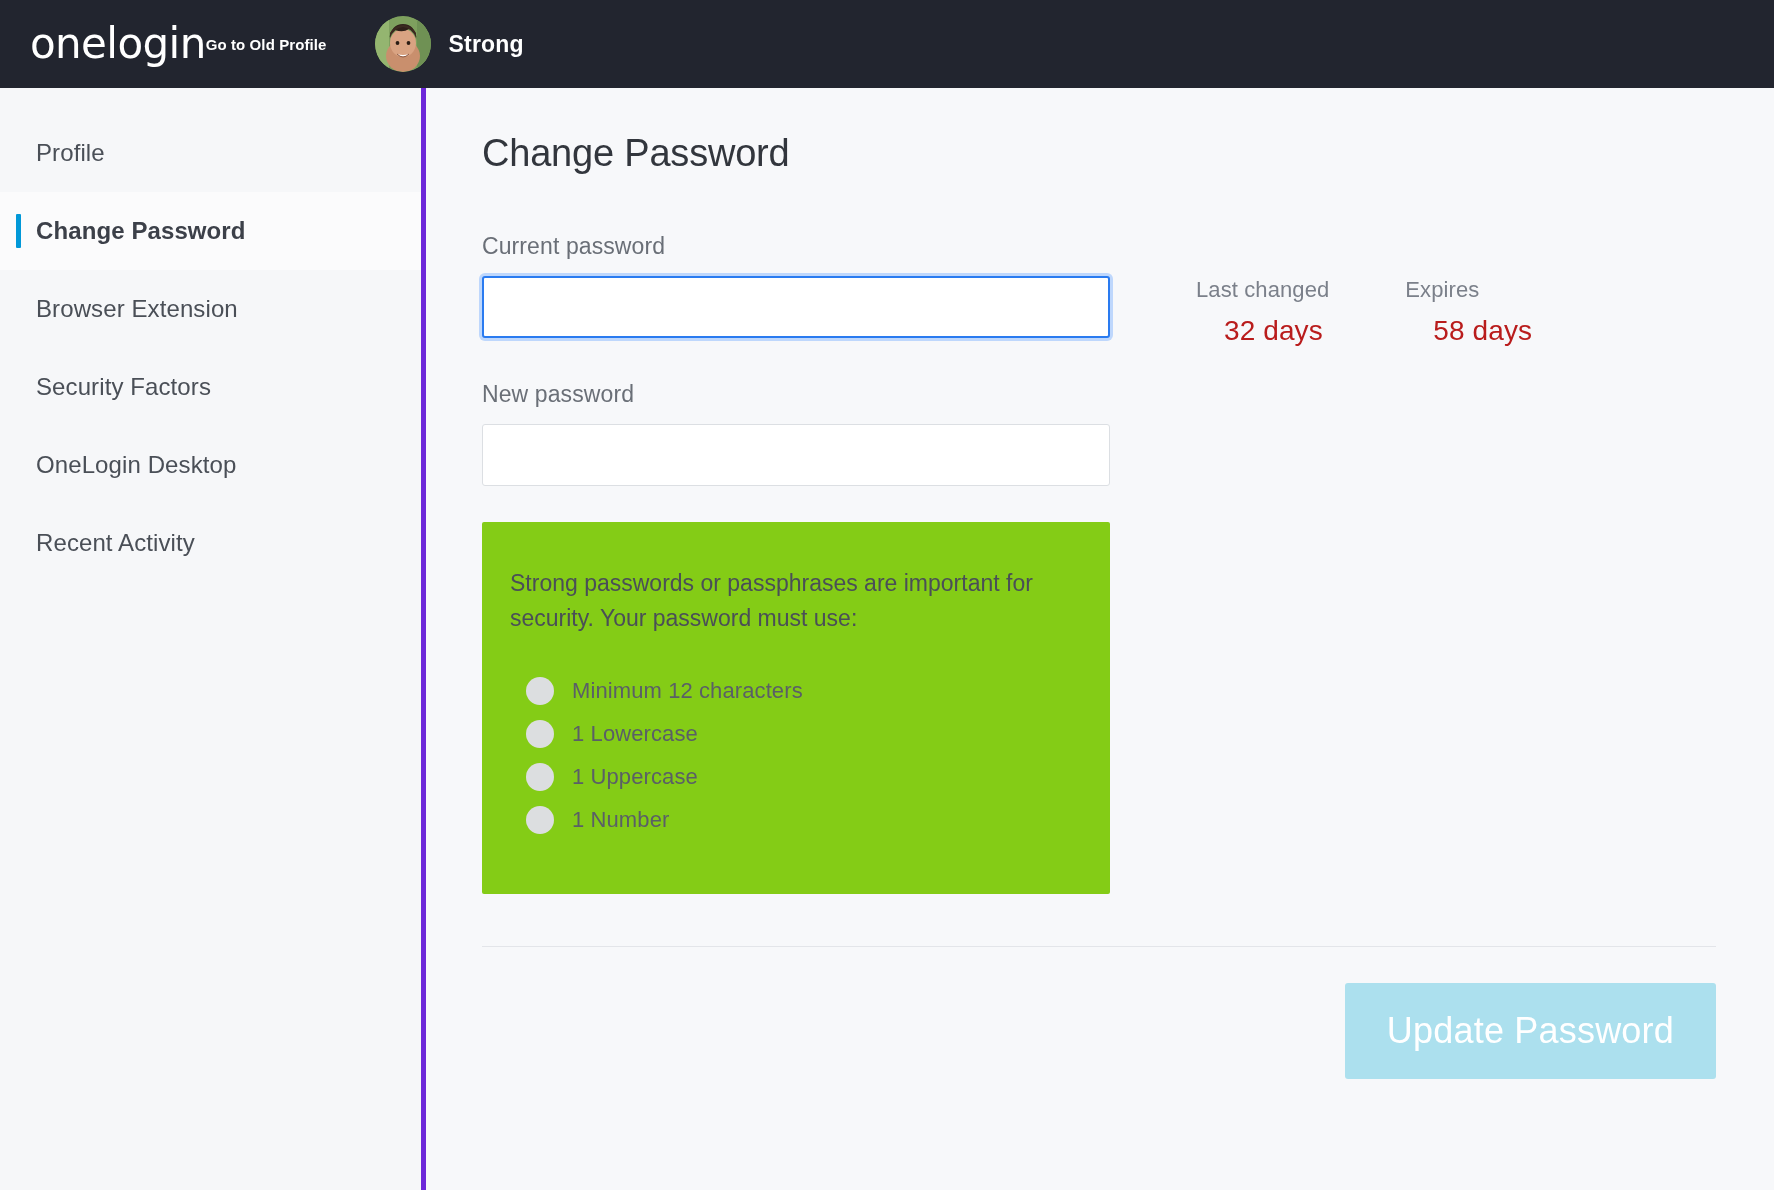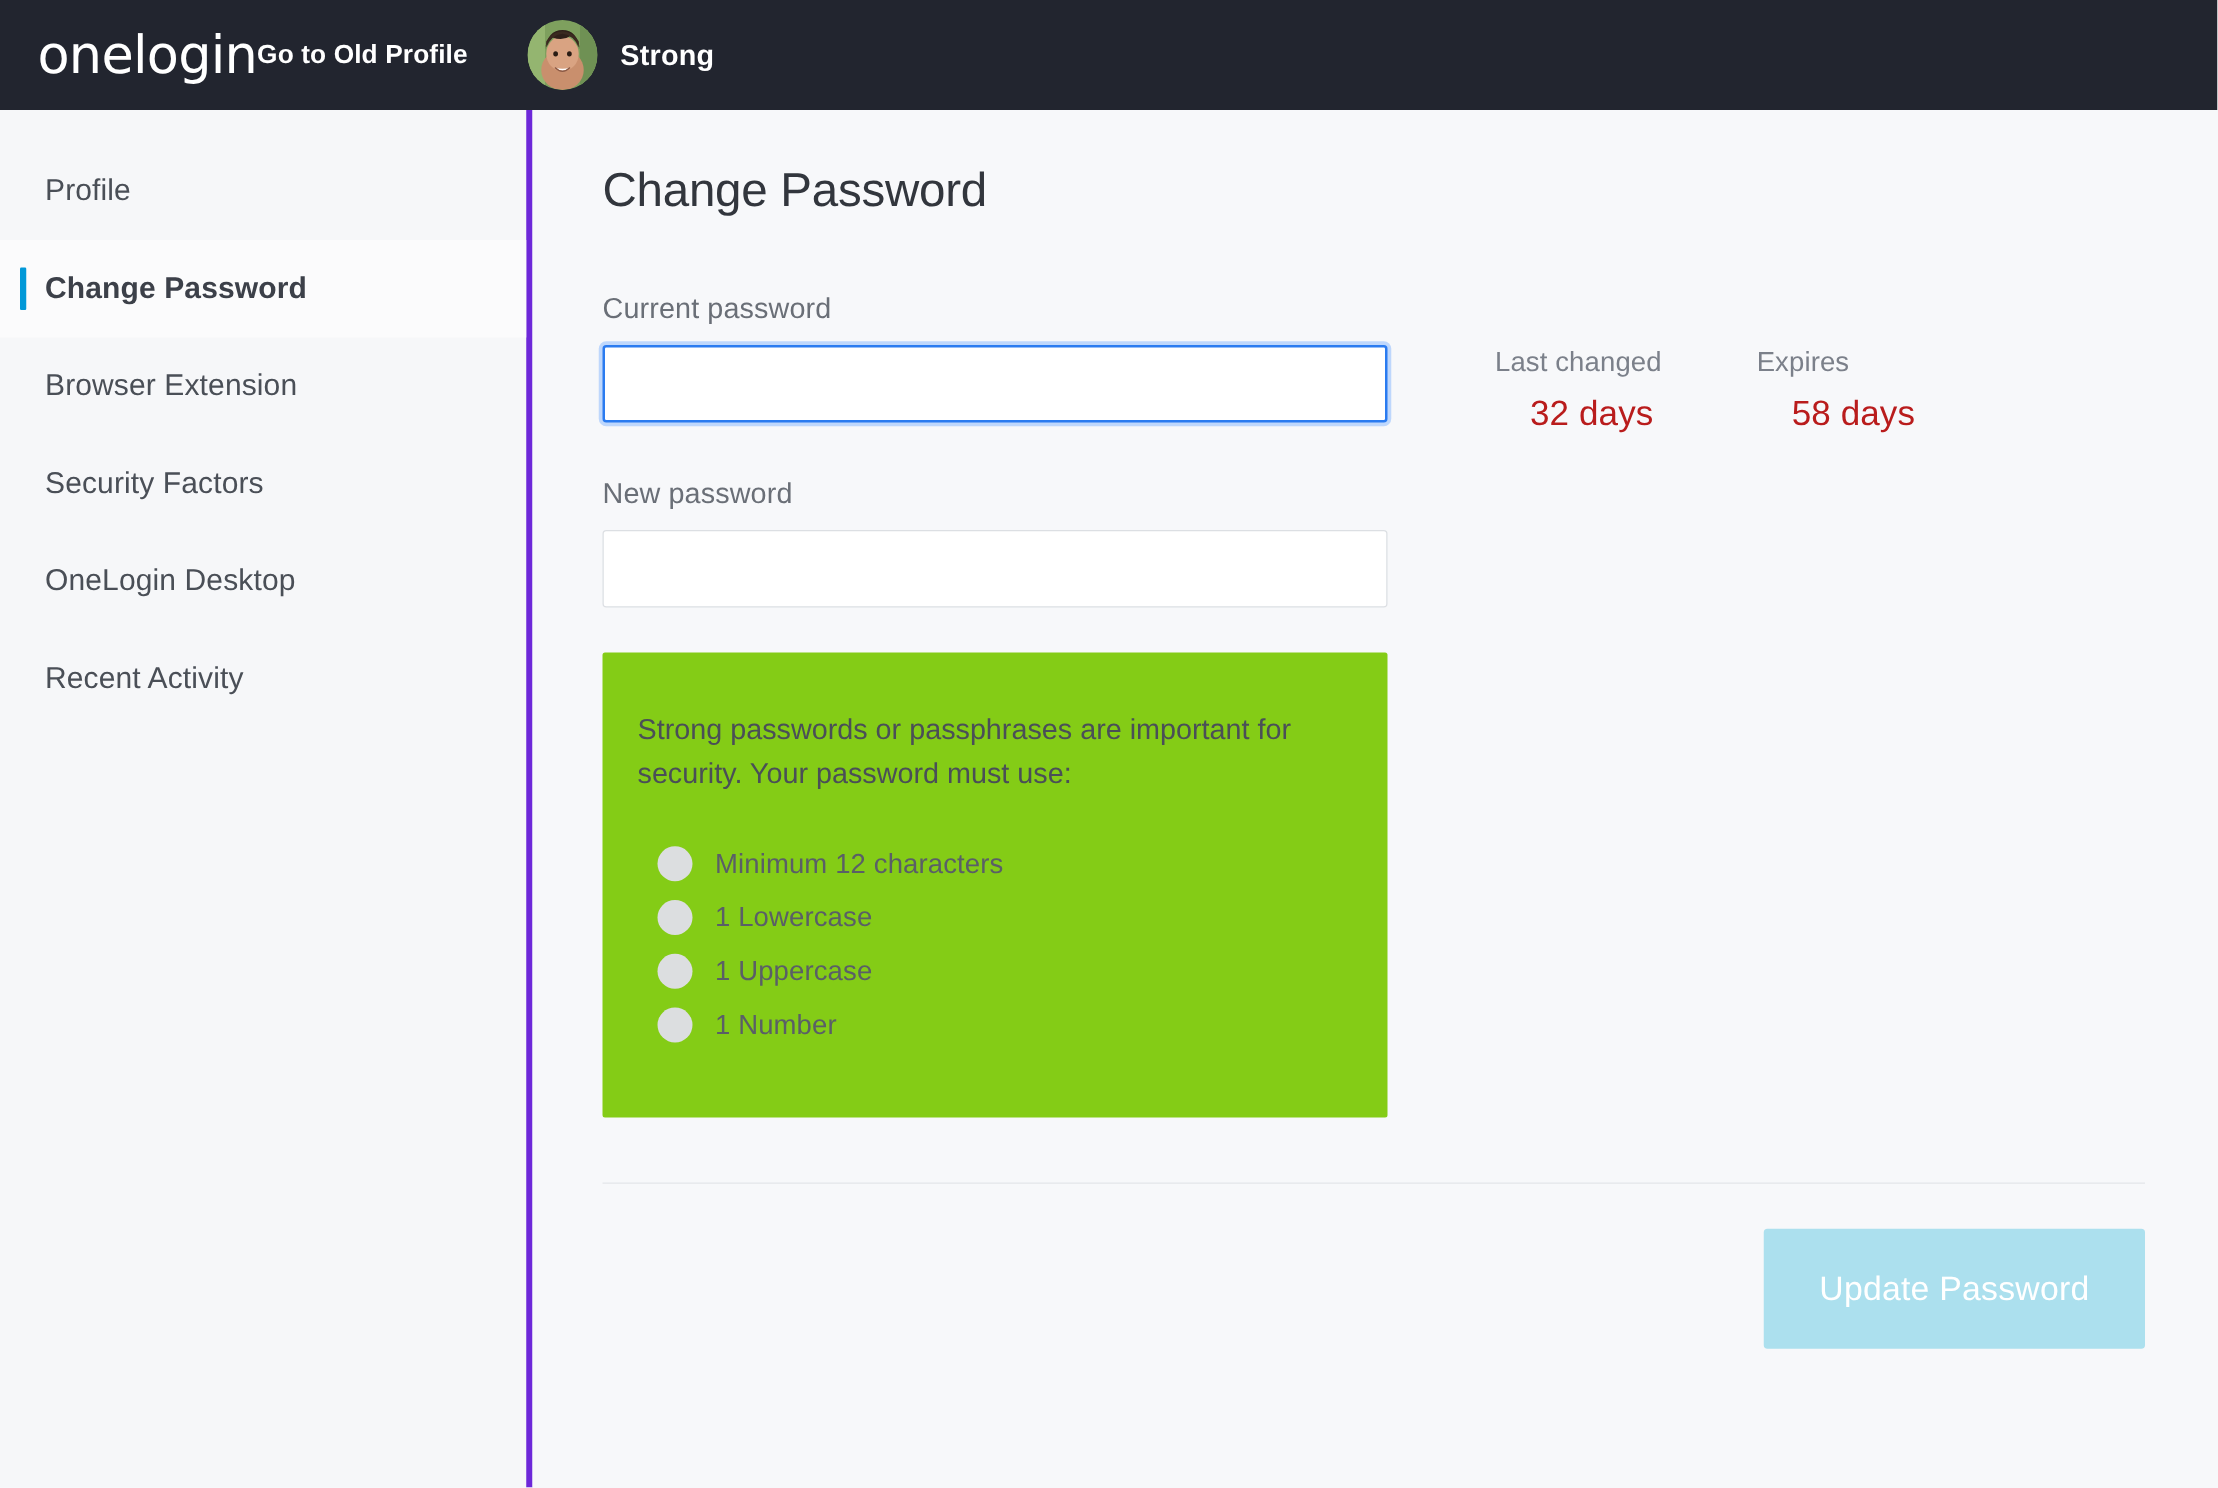--- a/index.html
+++ b/index.html
@@ -34,21 +34,21 @@
     line-height: 1;
     user-select: none;
   }
   .topbar-right {
     display: flex;
     align-items: center;
     gap: 48px;
   }
   .old-profile-link {
     color: #ffffff;
-    font-size: 21px;
+    font-size: 15px;
     font-weight: bold;
     text-decoration: none;
     letter-spacing: 0.1px;
     cursor: pointer;
   }
   .user-block {
     display: flex;
     align-items: center;
     gap: 18px;
     cursor: pointer;
@@ -237,21 +237,21 @@
   .footer-actions {
     display: flex;
     justify-content: flex-end;
     padding: 36px 0 0 0;
   }
   .btn-primary {
     background: #ace0ee;
     color: #ffffff;
     border: none;
     border-radius: 3px;
-    font-size: 27px;
+    font-size: 36px;
     font-family: "Liberation Sans", "DejaVu Sans", sans-serif;
     padding: 0 42px;
     height: 96px;
     min-width: 305px;
     cursor: default;
     letter-spacing: 0.2px;
   }
 </style>
 </head>
 <body>

